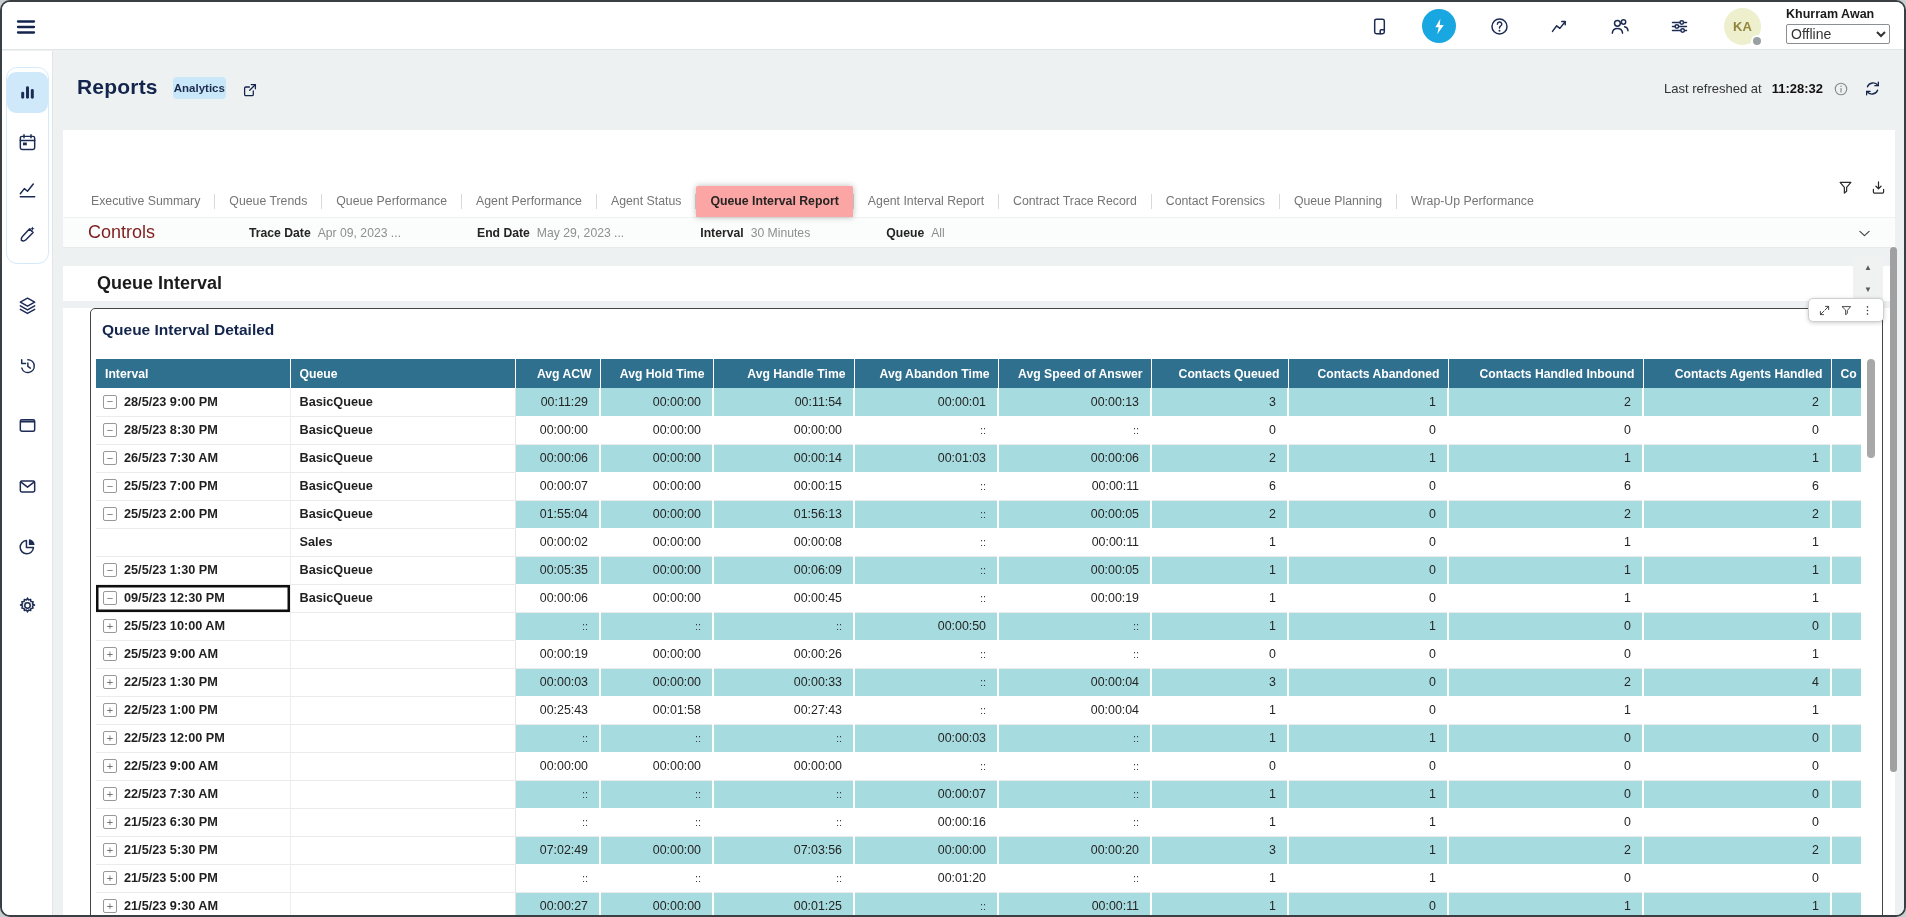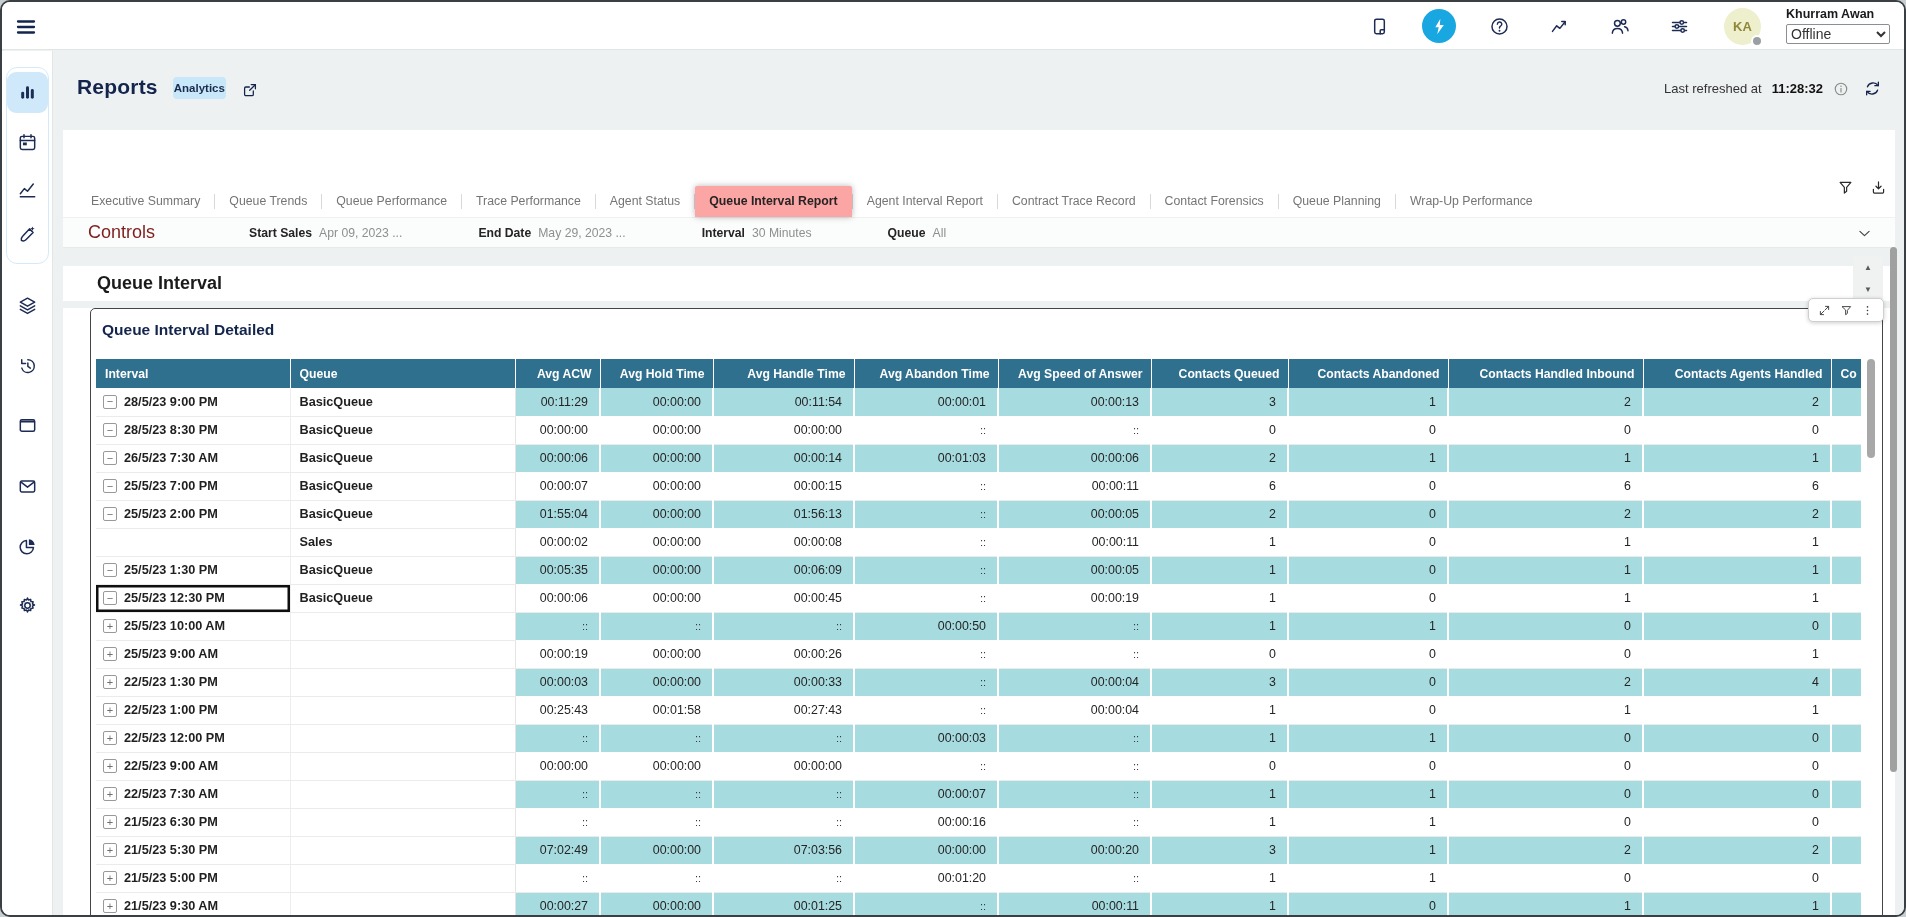--- a/index.html
+++ b/index.html
@@ -288,41 +288,41 @@
           </div>
       </div>
 
       <div class="tabs" id="tabs">
           <span class="tab">Executive Summary</span>
           <div class="tabsep"></div>
           <span class="tab">Queue Trends</span>
           <div class="tabsep"></div>
           <span class="tab">Queue Performance</span>
           <div class="tabsep"></div>
-          <span class="tab">Trace Performance</span>
+          <span class="tab">Agent Performance</span>
           <div class="tabsep"></div>
           <span class="tab">Agent Status</span>
           <div class="tabsep"></div>
           <span class="tab active">Queue Interval Report</span>
           <div class="tabsep"></div>
           <span class="tab">Agent Interval Report</span>
           <div class="tabsep"></div>
           <span class="tab">Contract Trace Record</span>
           <div class="tabsep"></div>
           <span class="tab">Contact Forensics</span>
           <div class="tabsep"></div>
           <span class="tab">Queue Planning</span>
           <div class="tabsep"></div>
           <span class="tab">Wrap-Up Performance</span>
         </div>
 
       <div class="controls">
         <span class="ctl-title">Controls</span>
         <span id="ctl-filters" style="display:flex">
-            <span class="ctl-item"><span class="ctl-label">Start Sales</span><span class="ctl-value">Apr 09, 2023 ...</span></span>
+            <span class="ctl-item"><span class="ctl-label">Trace Date</span><span class="ctl-value">Apr 09, 2023 ...</span></span>
             <span class="ctl-item"><span class="ctl-label">End Date</span><span class="ctl-value">May 29, 2023 ...</span></span>
             <span class="ctl-item"><span class="ctl-label">Interval</span><span class="ctl-value">30 Minutes</span></span>
             <span class="ctl-item"><span class="ctl-label">Queue</span><span class="ctl-value">All</span></span>
           </span>
         <span class="ctl-chev" id="ctl-chev">
             <svg class="svgi" width="17" height="17" viewBox="0 0 24 24" aria-hidden="true">
               <path d="M5.5 9l6.5 6 6.5-6"></path>
             </svg>
           </span>
       </div>
@@ -521,21 +521,21 @@
                 <td class="num"><span>1</span></td>
                 <td class="num"><span>0</span></td>
                 <td class="num"><span>1</span></td>
                 <td class="num"><span>1</span></td>
                 <td class="last"></td>
               </tr>
               <tr class="">
                 <td class="interval selcell">
                   <div class="ic-wrap">
                     <span class="expbox">−</span>
-                    <span>25/5/23 12:30 PM</span>
+                    <span>09/5/23 12:30 PM</span>
                   </div>
                 </td>
                 <td class="queue"><span>BasicQueue</span></td>
                 <td class="num"><span>00:00:06</span></td>
                 <td class="num"><span>00:00:00</span></td>
                 <td class="num"><span>00:00:45</span></td>
                 <td class="num"><span class="dd">::</span></td>
                 <td class="num"><span>00:00:19</span></td>
                 <td class="num"><span>1</span></td>
                 <td class="num"><span>0</span></td>

